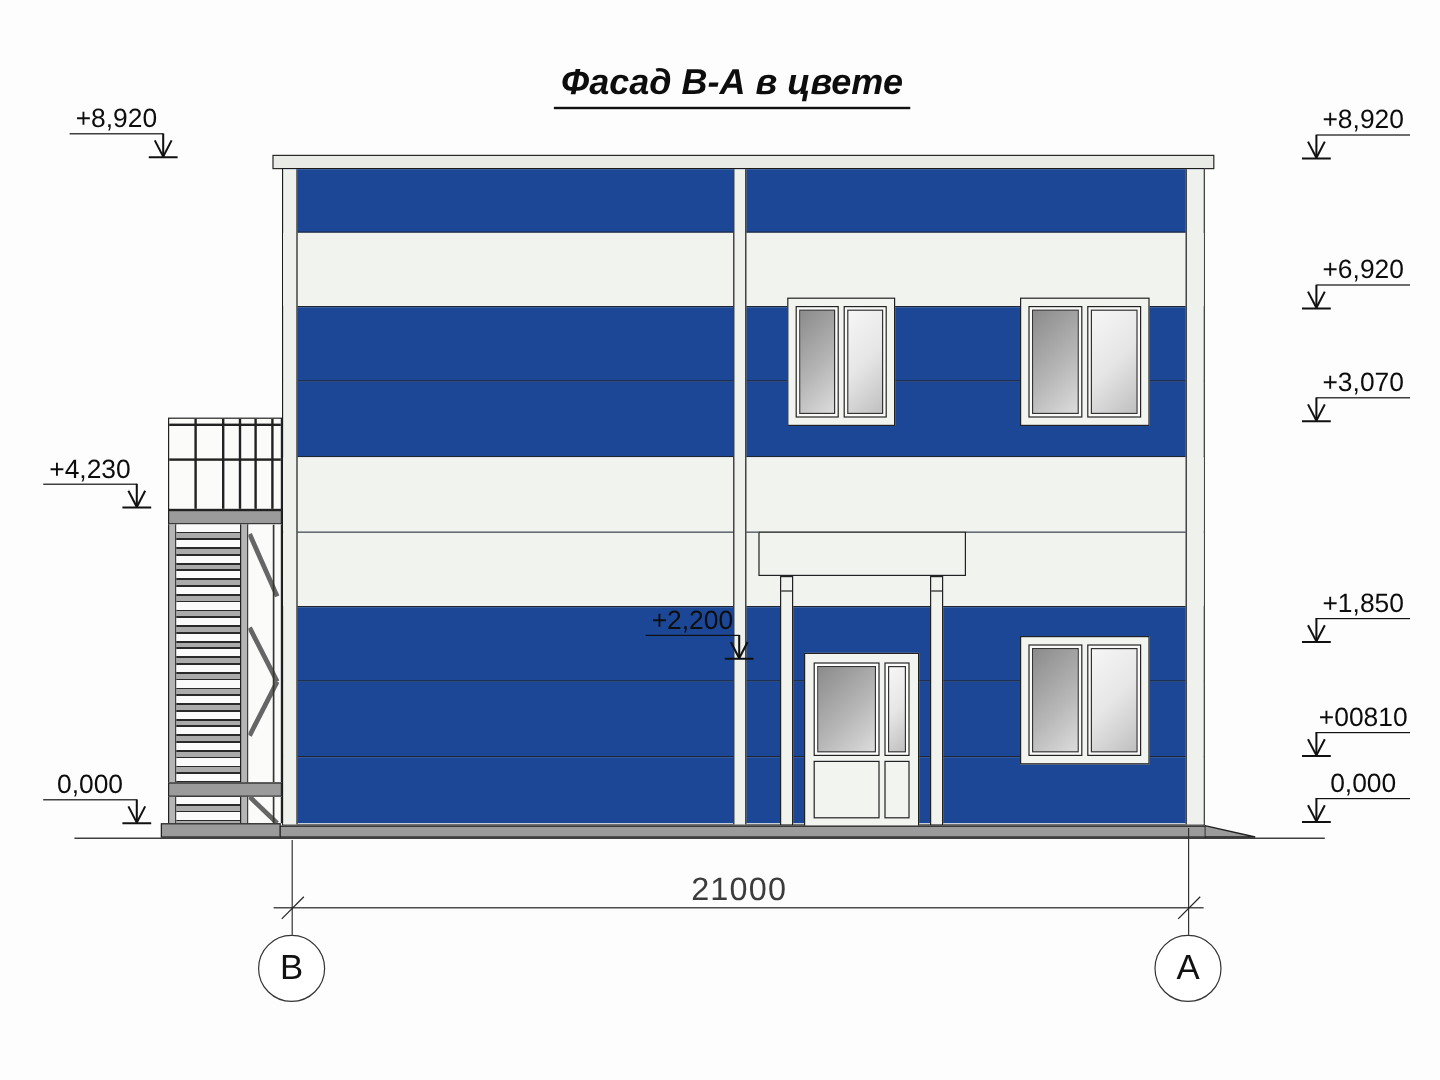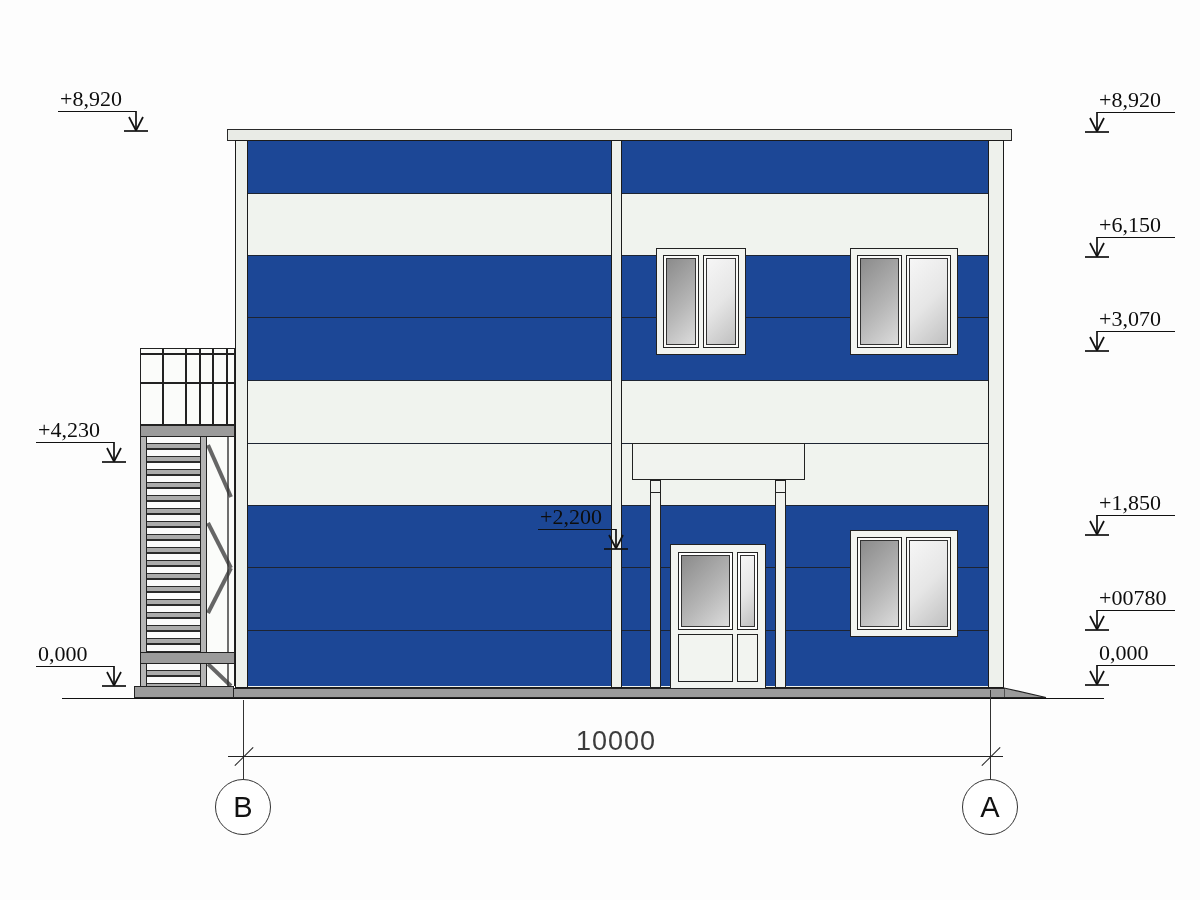--- a/index.html
+++ b/index.html
@@ -60,34 +60,35 @@
   .extline{position:absolute;width:0;border-left:1.3px solid #333;}
   .dimtext{left:516px;top:726px;width:200px;text-align:center;font-size:27px;color:#3c3c3c;letter-spacing:1px;}
   .axis-circle{
     position:absolute;width:56px;height:56px;border:1.7px solid #333;border-radius:50%;background:#fff;
     display:flex;align-items:center;justify-content:center;font-size:29px;color:#111;box-sizing:border-box;
   }
 
   
   .marker{position:absolute;}
   .marker-label{
-    font-size:22px;line-height:25px;color:#0d0d0d;white-space:nowrap;
-    border-bottom:1.6px solid #111;padding:0 2px;font-family:Liberation Serif, serif;
+    font-size:22px;line-height:25px;text-align:center;color:#0d0d0d;white-space:nowrap;
+    border-bottom:1.6px solid #111;padding:0 2px;
   }
   .marker-arrow{position:absolute;top:100%;margin-top:-1px;}
   .marker.arr-right .marker-arrow{right:-22px;}
   .marker.arr-left  .marker-arrow{left:-22px;}
   .marker-arrow line{stroke:#111;stroke-width:1.7;fill:none;}
   svg{display:block;}
 </style>
 </head>
 <body>
 
 <div class="canvas">
 
+  <div class="title">Фасад В-А в цвете</div>
 
   <div class="abs parapet"></div>
 
   <div class="abs facade">
     <div class="stripe s-blue" style="top:0;height:53px;"></div>
     <div class="stripe s-white" style="top:53px;height:62px;"></div>
     <div class="stripe s-blue" style="top:115px;height:62px;"></div>
     <div class="stripe s-blue" style="top:177px;height:63px;"></div>
     <div class="stripe s-white" style="top:240px;height:63px;"></div>
     <div class="stripe s-white" style="top:303px;height:62px;"></div>
@@ -180,38 +181,38 @@
   <svg class="abs" style="left:1004px;top:687px;" width="46" height="12" viewBox="0 0 46 12">
     <polygon points="0,1 42,10.5 0,10.5" fill="#9b9b9b" stroke="#222" stroke-width="1.2"></polygon>
   </svg>
   <div class="abs groundline"></div>
 
   <div class="extline" style="left:243px;top:700px;height:79px;"></div>
   <div class="extline" style="left:990px;top:690px;height:89px;"></div>
   <div class="abs dimline"></div>
   <div class="tick" style="left:231px;top:756px;"></div>
   <div class="tick" style="left:978px;top:756px;"></div>
-  <div class="abs dimtext">10000</div>
+  <div class="abs dimtext">21000</div>
   <div class="axis-circle" style="left:215px;top:779px;">
     <span>В</span>
   </div>
   <div class="axis-circle" style="left:962px;top:779px;">
     <span>А</span>
   </div>
 
   <div class="marker arr-right" style="left:58px;top:86px;width:78px;">
     <div class="marker-label">+8,920</div>
     <svg class="marker-arrow" width="44" height="26" viewBox="0 0 44 26">
       <line x1="22" y1="0" x2="22" y2="19.5"></line>
         <line x1="15" y1="6" x2="22" y2="19.5"></line>
         <line x1="29" y1="6" x2="22" y2="19.5"></line>
         <line x1="10" y1="20" x2="34" y2="20"></line>
     </svg>
   </div>
-  <div class="marker arr-right" style="left:36px;top:378px;width:78px;margin-top:39px;">
+  <div class="marker arr-right" style="left:36px;top:378px;width:78px;">
     <div class="marker-label">+4,230</div>
     <svg class="marker-arrow" width="44" height="26" viewBox="0 0 44 26">
       <line x1="22" y1="0" x2="22" y2="19.5"></line>
         <line x1="15" y1="6" x2="22" y2="19.5"></line>
         <line x1="29" y1="6" x2="22" y2="19.5"></line>
         <line x1="10" y1="20" x2="34" y2="20"></line>
     </svg>
   </div>
   <div class="marker arr-right" style="left:36px;top:641px;width:78px;">
     <div class="marker-label">0,000</div>
@@ -236,21 +237,21 @@
   <div class="marker arr-left" style="left:1097px;top:87px;width:78px;">
     <div class="marker-label">+8,920</div>
     <svg class="marker-arrow" width="44" height="26" viewBox="0 0 44 26">
       <line x1="22" y1="0" x2="22" y2="19.5"></line>
         <line x1="15" y1="6" x2="22" y2="19.5"></line>
         <line x1="29" y1="6" x2="22" y2="19.5"></line>
         <line x1="10" y1="20" x2="34" y2="20"></line>
     </svg>
   </div>
   <div class="marker arr-left" style="left:1097px;top:212px;width:78px;">
-    <div class="marker-label">+6,150</div>
+    <div class="marker-label">+6,920</div>
     <svg class="marker-arrow" width="44" height="26" viewBox="0 0 44 26">
       <line x1="22" y1="0" x2="22" y2="19.5"></line>
         <line x1="15" y1="6" x2="22" y2="19.5"></line>
         <line x1="29" y1="6" x2="22" y2="19.5"></line>
         <line x1="10" y1="20" x2="34" y2="20"></line>
     </svg>
   </div>
   <div class="marker arr-left" style="left:1097px;top:306px;width:78px;">
     <div class="marker-label">+3,070</div>
     <svg class="marker-arrow" width="44" height="26" viewBox="0 0 44 26">
@@ -263,21 +264,21 @@
   <div class="marker arr-left" style="left:1097px;top:490px;width:78px;">
     <div class="marker-label">+1,850</div>
     <svg class="marker-arrow" width="44" height="26" viewBox="0 0 44 26">
       <line x1="22" y1="0" x2="22" y2="19.5"></line>
         <line x1="15" y1="6" x2="22" y2="19.5"></line>
         <line x1="29" y1="6" x2="22" y2="19.5"></line>
         <line x1="10" y1="20" x2="34" y2="20"></line>
     </svg>
   </div>
   <div class="marker arr-left" style="left:1097px;top:585px;width:78px;">
-    <div class="marker-label">+00780</div>
+    <div class="marker-label">+00810</div>
     <svg class="marker-arrow" width="44" height="26" viewBox="0 0 44 26">
       <line x1="22" y1="0" x2="22" y2="19.5"></line>
         <line x1="15" y1="6" x2="22" y2="19.5"></line>
         <line x1="29" y1="6" x2="22" y2="19.5"></line>
         <line x1="10" y1="20" x2="34" y2="20"></line>
     </svg>
   </div>
   <div class="marker arr-left" style="left:1097px;top:640px;width:78px;">
     <div class="marker-label">0,000</div>
     <svg class="marker-arrow" width="44" height="26" viewBox="0 0 44 26">

